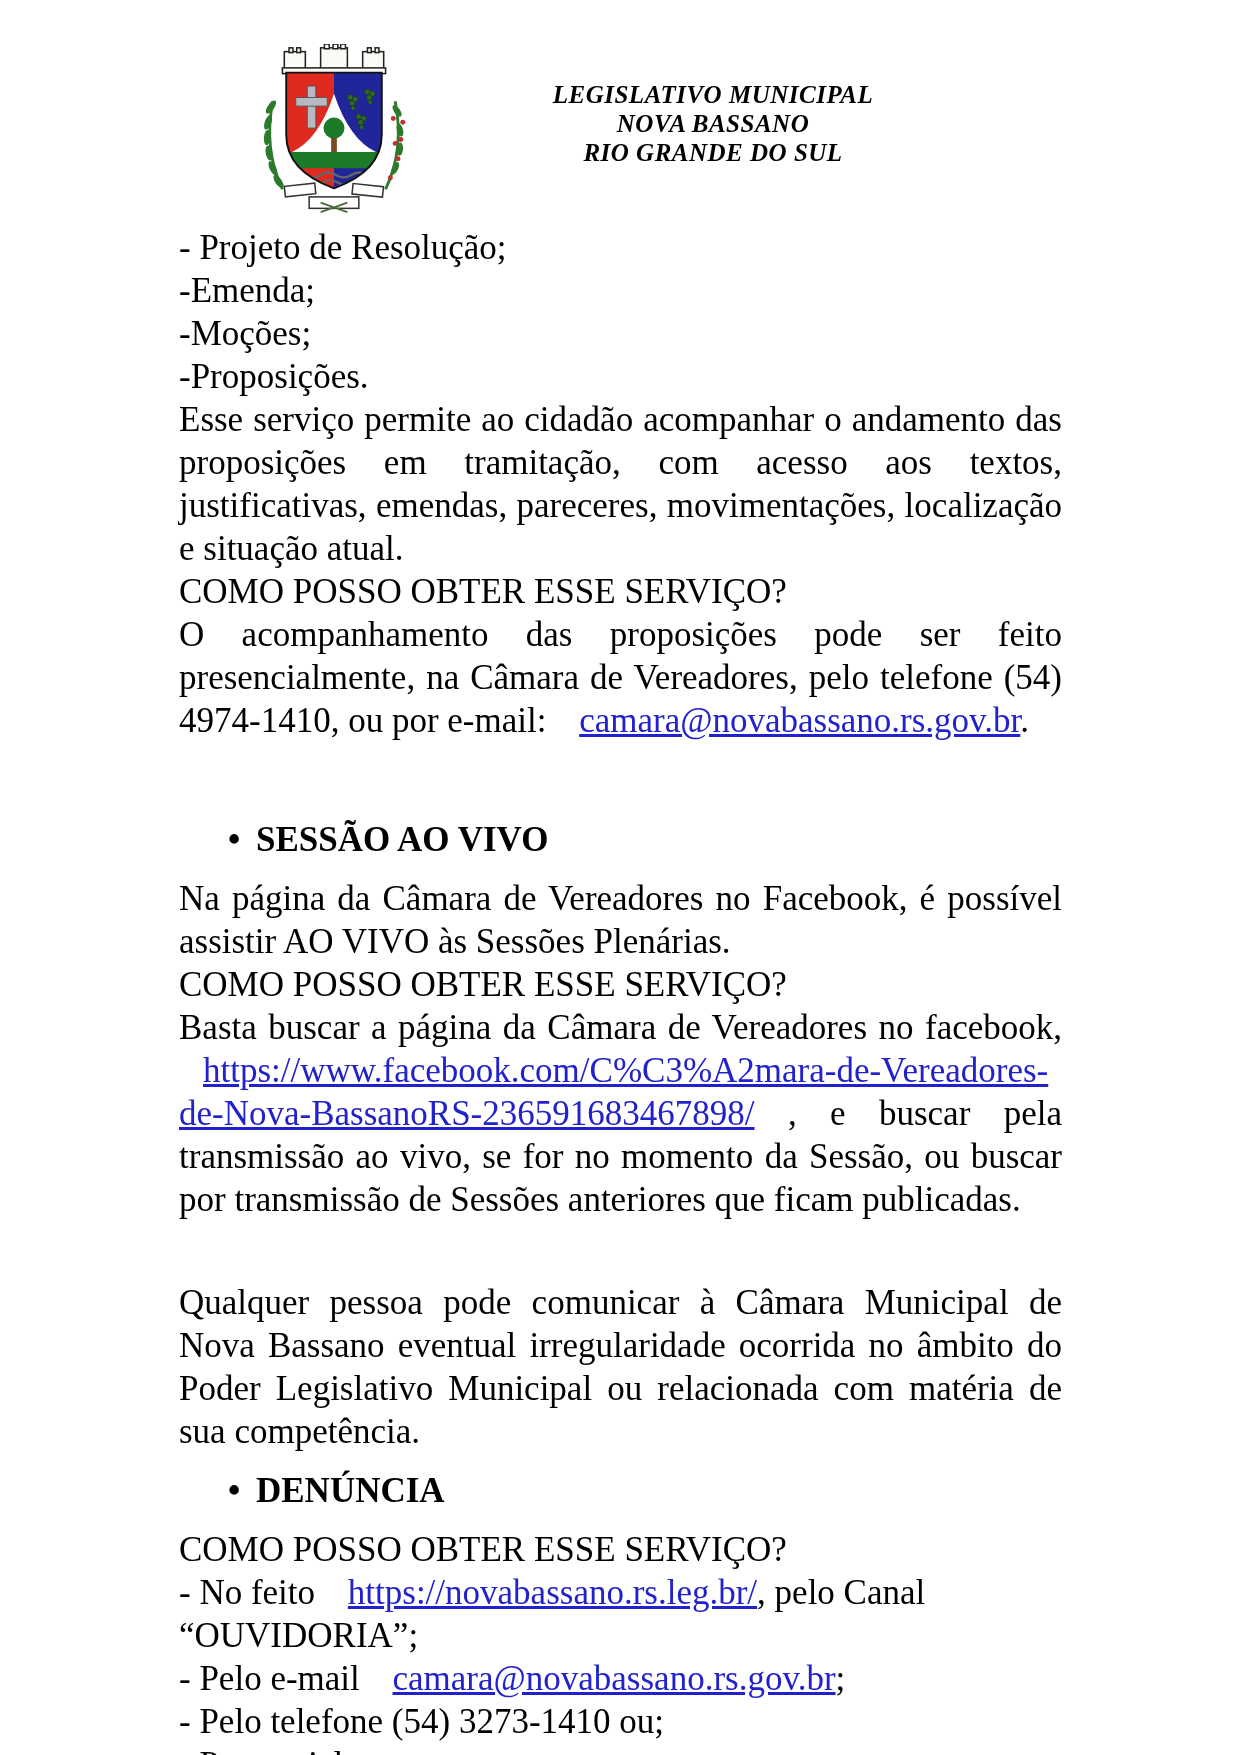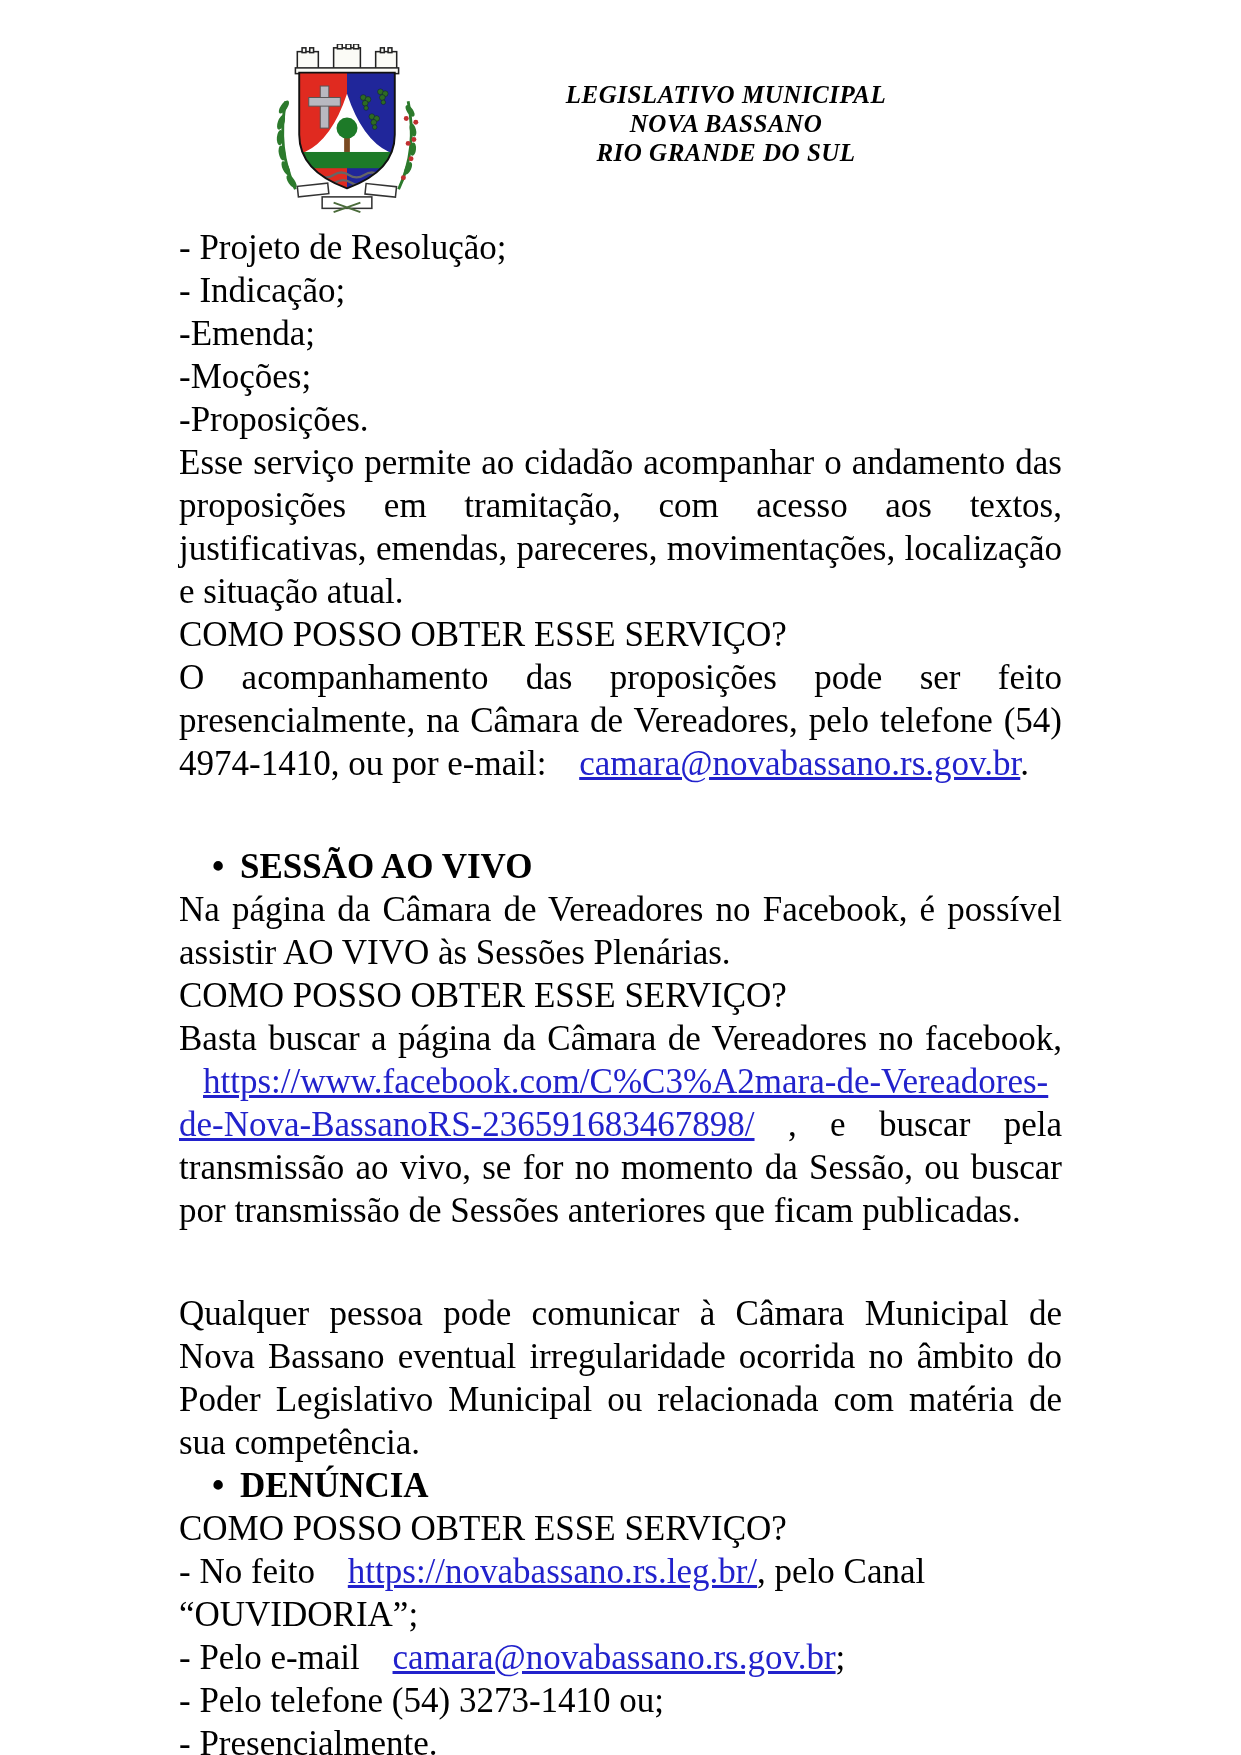--- a/index.html
+++ b/index.html
@@ -6,21 +6,21 @@
   .page{
     position:relative;
     width:1241px;height:1755px;
     margin:0 auto;
     background:#ffffff;
     font-family:"Liberation Serif","DejaVu Serif",serif;
     color:#000;
     overflow:hidden;
   }
   
-  .header{position:absolute;left:0;top:0;width:1014px;height:216px;margin-left:13px;}
+  .header{position:absolute;left:0;top:0;width:1014px;height:216px;}
   .crest{position:absolute;left:255px;top:44px;width:158px;height:172px;}
   .org-block{
     position:absolute;left:493px;top:80px;width:440px;
     text-align:center;font-weight:bold;font-style:italic;
     font-size:25px;line-height:29px;letter-spacing:0.5px;
   }
   
   .content{
     position:absolute;left:179px;top:226px;width:883px;
     font-size:35px;line-height:43px;
@@ -28,21 +28,21 @@
   .para{margin:0;text-align:left;}
   .justify{text-align:justify;}
   .doc-link{
     color:var(--link-color,#2222cc);
     text-decoration:underline;
     overflow-wrap:anywhere;
     cursor:pointer;
     margin-left:24px;
   }
   .bullet-heading{
-    margin:0;padding-left:33px;font-weight:bold;line-height:43px;
+    margin:16px;padding-left:33px;font-weight:bold;line-height:43px;
   }
   .bullet-marker{display:inline-block;width:28px;font-weight:bold;}
   .spacer{height:60px;}
 </style>
 </head>
 <body>
 
 <div class="page">
 
   <div class="header">
@@ -147,21 +147,20 @@
 
     <div class="org-block">
       <div>LEGISLATIVO MUNICIPAL</div>
       <div>NOVA BASSANO</div>
       <div>RIO GRANDE DO SUL</div>
     </div>
   </div>
 
   <div class="content">
       <p class="para"><span>- Projeto de Resolução;</span></p>
-      <p class="para"><span>- Indicação;</span></p>
       <p class="para"><span>-Emenda;</span></p>
       <p class="para"><span>-Moções;</span></p>
       <p class="para"><span>-Proposições.</span></p>
       <p class="para justify"><span>Esse serviço permite ao cidadão acompanhar o andamento das proposições em tramitação, com acesso aos textos, justificativas, emendas, pareceres, movimentações, localização e situação atual.</span></p>
       <p class="para"><span>COMO POSSO OBTER ESSE SERVIÇO?</span></p>
       <p class="para justify"><span>O acompanhamento das proposições pode ser feito presencialmente, na Câmara de Vereadores, pelo telefone (54) 4974-1410, ou por e-mail: </span><a class="doc-link">camara@novabassano.rs.gov.br</a><span>.</span></p>
       <div class="spacer"></div>
       <p class="para bullet-heading"><span class="bullet-marker">•</span><span>SESSÃO AO VIVO</span></p>
       <p class="para justify"><span>Na página da Câmara de Vereadores no Facebook, é possível assistir AO VIVO às Sessões Plenárias.</span></p>
       <p class="para"><span>COMO POSSO OBTER ESSE SERVIÇO?</span></p>

